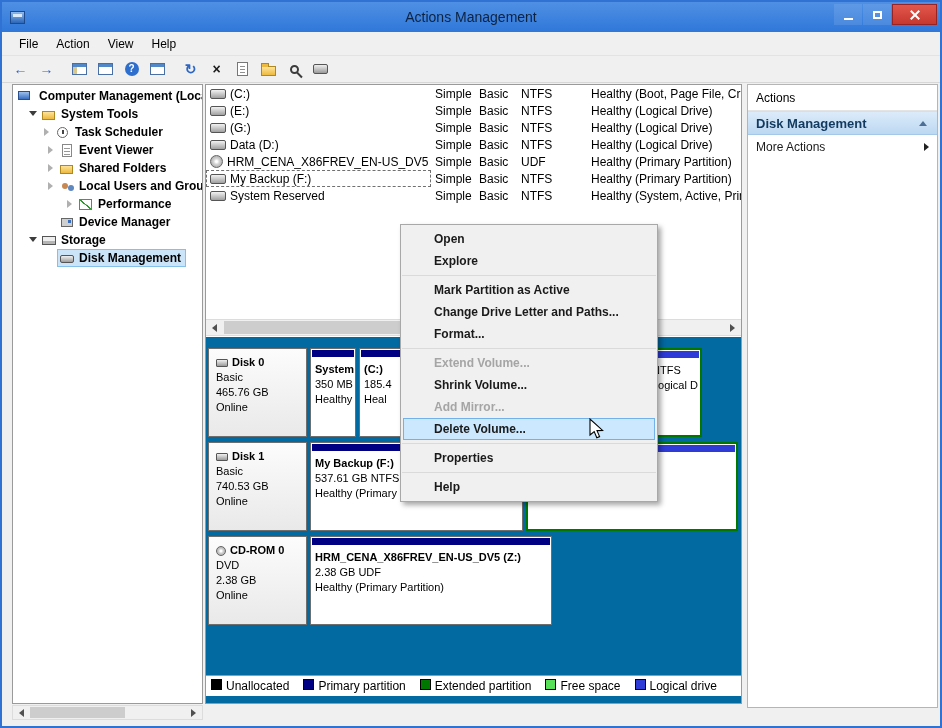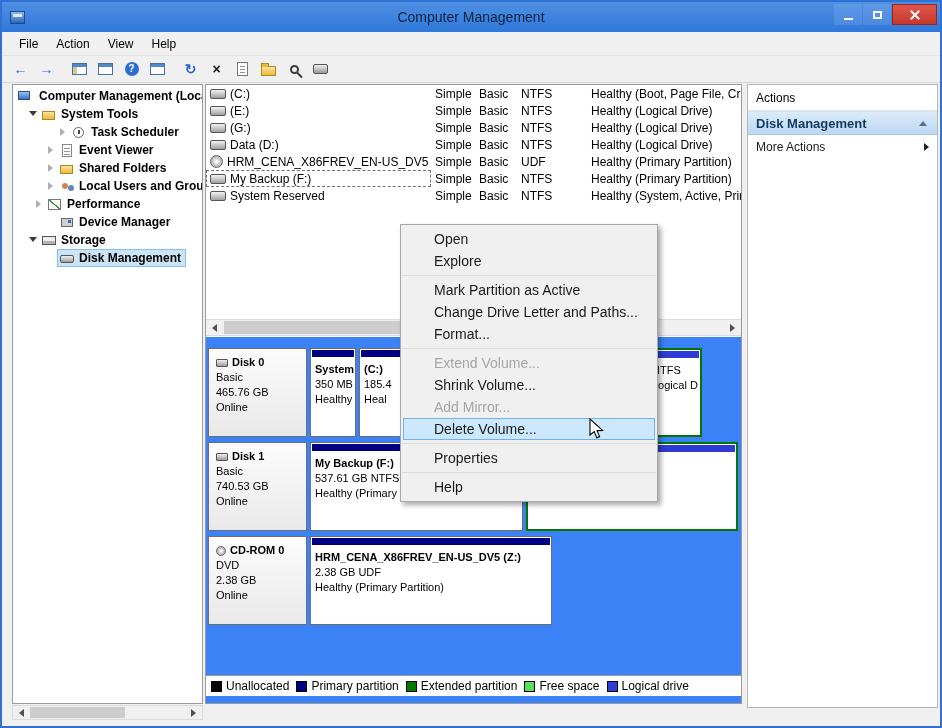--- a/index.html
+++ b/index.html
@@ -112,74 +112,74 @@
   .hscroll{position:relative;height:17px;background:#f0f0f0;}
   #center-hscroll{position:absolute;left:0;right:0;top:234px;border-top:1px solid #dcdcdc;border-bottom:1px solid #dcdcdc;}
   .sb-btn{position:absolute;top:0;width:17px;height:100%;background:#f0f0f0;display:flex;align-items:center;justify-content:center;}
   .sb-left{left:0;} .sb-right{right:0;}
   .arr-l{width:0;height:0;border-top:4px solid transparent;border-bottom:4px solid transparent;border-right:5px solid #505050;}
   .arr-r{width:0;height:0;border-top:4px solid transparent;border-bottom:4px solid transparent;border-left:5px solid #505050;}
   .sb-thumb{position:absolute;top:1px;bottom:1px;background:#cdcdcd;}
   #tree-hscroll{position:absolute;left:10px;top:703px;width:191px;height:15px;border:1px solid #dcdcdc;}
 
   
-  #disk-area{position:absolute;left:0;right:0;top:252px;bottom:0;background:#3b82f6;padding:11px 0 0 2px;}
+  #disk-area{position:absolute;left:0;right:0;top:252px;bottom:0;background:#0369a1;padding:11px 0 0 2px;}
   .disk-row{display:flex;margin-bottom:5px;height:89px;}
   .disk-info{width:99px;flex:none;border:1px solid #6e6e6e;background:linear-gradient(#fcfcfc,#e9e9e9);
     padding:6px 0 0 7px;font-size:11px;line-height:15px;color:#000;margin-right:3px;}
   .di-name{font-weight:bold;display:flex;align-items:center;gap:4px;font-size:11px;}
   .mini-drive{width:12px;height:8px;background:linear-gradient(#f0f0f0,#9a9a9a);border:1px solid #555;border-radius:1px;}
   .mini-cd{width:10px;height:10px;border-radius:50%;border:1px solid #666;
     background:radial-gradient(circle,#fff 15%,#cfcfcf 40%,#9f9f9f);}
   .part{border:1px solid #6e6e6e;background:#fff;margin-right:3px;position:relative;overflow:hidden;
     font-size:11px;line-height:15px;color:#000;}
   .part.ext{border:2px solid #007800;}
   .stripe{height:7px;margin:1px;}
   .pl1{font-weight:bold;padding-left:4px;margin-top:5px;white-space:nowrap;}
   .pl2,.pl3{padding-left:4px;white-space:nowrap;}
 
   
   #legend{position:absolute;left:0;right:0;bottom:7px;height:21px;border-top:1px solid #9a9a9a;
     display:flex;align-items:center;padding-left:5px;background:#fff;}
-  .leg-item{display:flex;align-items:center;margin-right:7px;}
+  .leg-item{display:flex;margin-right:14px;}
   .leg-sq{width:11px;height:11px;border:1px solid #000;margin-right:4px;flex:none;}
   .leg-label{font-size:12px;color:#000;white-space:nowrap;}
 
   
   #actions-title{font-size:12px;color:#000;padding:6px 8px 5px 8px;border-bottom:1px solid #e4e4e4;}
   #actions-band{height:24px;background:linear-gradient(#dcebfa,#bcd8f2);border-top:1px solid #cfe2f4;
     border-bottom:1px solid #a6c8e8;display:flex;align-items:center;padding:0 8px;position:relative;}
   #actions-band .band-label{font-size:13px;font-weight:bold;color:#12395f;}
   .chev-up{position:absolute;right:10px;width:0;height:0;border-left:4px solid transparent;
     border-right:4px solid transparent;border-bottom:5px solid #4d6f96;}
   #more-actions{height:24px;display:flex;align-items:center;padding:0 8px;position:relative;}
   #more-actions .ma-label{font-size:12px;color:#1a1a1a;}
   .chev-right{position:absolute;right:8px;width:0;height:0;border-top:4px solid transparent;
     border-bottom:4px solid transparent;border-left:5px solid #222;}
 
   
   #ctx-menu{position:absolute;left:398px;top:222px;width:258px;background:#f0f0f0;
     border:1px solid #a8a8a8;box-shadow:3px 3px 5px rgba(0,0,0,0.35);padding:3px 0;z-index:50;}
-  .cm-item{height:22px;line-height:20px;font-size:14px;color:#1a1a1a;padding-left:30px;
-    border:1px solid transparent;margin:0 2px;white-space:nowrap;}
+  .cm-item{height:22px;line-height:20px;font-size:12px;color:#1a1a1a;padding-left:30px;
+    border:1px solid transparent;margin:0 2px;white-space:nowrap;font-weight:bold;}
   .cm-item.disabled{color:#a5a5a5;}
   .cm-item.hilite{background:#cce8ff;border:1px solid #73b2e8;}
   .cm-sep{height:1px;background:#dadada;margin:3px 1px;}
 
   
   #cursor{position:absolute;left:585px;top:416px;z-index:99;}
 </style>
 </head>
 <body>
 
 <div id="win">
 
   <div id="titlebar">
     <span class="title-icon"></span>
-    <div id="title-text">Computer Management</div>
+    <div id="title-text">Actions Management</div>
     <div id="win-controls">
       <div class="wc wc-min">
           <span class="bar"></span>
         </div>
       <div class="wc wc-max">
           <span class="box"></span>
         </div>
       <div class="wc wc-close">
           <span class="x1"></span>
           <span class="x2"></span>
@@ -246,21 +246,21 @@
     </div>
     <div class="trow" style="padding-left:14px">
       <span class="exp exp-open"></span>
       <span class="node">
           <span class="ticon tc-folder">
             <span class="s"></span>
           </span>
           <span>System Tools</span>
         </span>
     </div>
-    <div class="trow" style="padding-left:44px">
+    <div class="trow" style="padding-left:28px">
       <span class="exp exp-closed"></span>
       <span class="node">
           <span class="ticon tc-clock">
             <span class="s"></span>
           </span>
           <span>Task Scheduler</span>
         </span>
     </div>
     <div class="trow" style="padding-left:32px">
       <span class="exp exp-closed"></span>
@@ -282,21 +282,21 @@
     </div>
     <div class="trow" style="padding-left:32px">
       <span class="exp exp-closed"></span>
       <span class="node">
           <span class="ticon tc-users">
             <span class="s"></span>
           </span>
           <span>Local Users and Groups</span>
         </span>
     </div>
-    <div class="trow" style="padding-left:20px">
+    <div class="trow" style="padding-left:51px">
       <span class="exp exp-closed"></span>
       <span class="node">
           <span class="ticon tc-perf">
             <span class="s"></span>
           </span>
           <span>Performance</span>
         </span>
     </div>
     <div class="trow" style="padding-left:44px">
       <span class="node">

